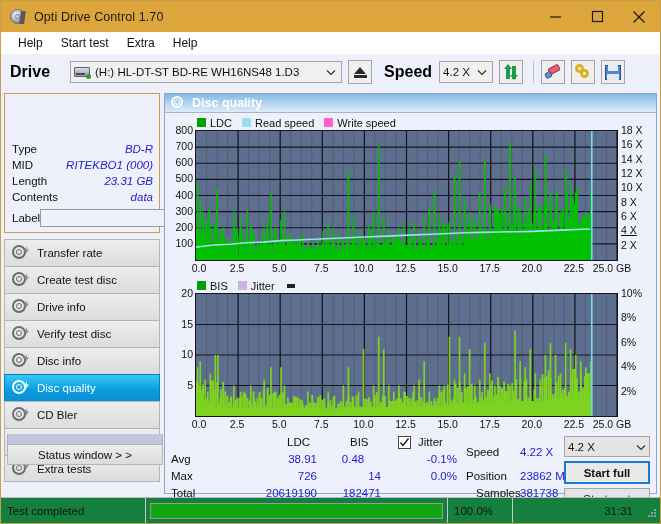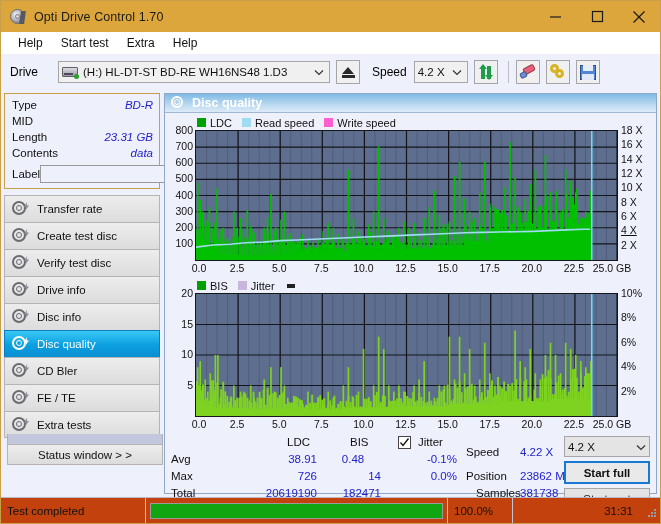--- a/index.html
+++ b/index.html
@@ -60,21 +60,21 @@
   }
   .menu-item { padding: 2px 9px; cursor: default; }
 
   
   .toolbar {
     position: absolute; top: 53px; left: 0; right: 0; height: 36px;
     background: #eef0fb;
     display: flex; align-items: center; padding-left: 9px;
     font-size: 11.5px; color: #000;
   }
-  .tb-label { font-weight: normal; font-size: 12px; color: #000; }
+  .tb-label { font-weight: bold; font-size: 16px; color: #000; }
   .combo {
     height: 22px; background: #f0f0f0; border: 1px solid #a6a6a6;
     display: flex; align-items: center; font-size: 11.5px; color: #111;
     padding: 0 2px 0 3px;
   }
   .combo .cb-text { flex: 1; white-space: nowrap; overflow: hidden; }
   .combo .chev { width: 16px; display: flex; align-items: center; justify-content: center; color:#333; }
   .drive-combo { width: 272px; margin-left: 20px; }
   .drive-ico {
     width: 17px; height: 14px; margin-right: 4px; position: relative; flex: none;
@@ -159,21 +159,21 @@
   .disc-hdr {
     height: 21px; display: flex; align-items: center;
     border-bottom: 1px solid #c8a04a; padding-left: 7px;
     background: #eef0fb;
   }
   .disc-hdr .t { font-weight: bold; font-size: 11.5px; color: #111; }
   .sq-btn {
     width: 19px; height: 19px; border: 1px solid #a6a6a6; background: #e6e6e6;
     display: flex; align-items: center; justify-content: center; margin-left: auto; margin-right: 2px;
   }
-  .disc-rows { padding: 3px 6px 4px 7px; }
+  .disc-rows { padding: 3px 6px 4px 7px; margin-top: 44px; }
   .drow { display: flex; font-size: 11.5px; line-height: 16px; }
   .drow .k { color: #111; }
   .drow .v { margin-left: auto; color: #2222cc; font-style: italic; }
   .label-row { display: flex; align-items: center; margin-top: 3px; }
   .label-row .k { font-size: 11.5px; color: #111; width: 38px; }
   .label-input {
     flex: 1; height: 18px; background: #eef0fb; border: 1px solid #9a9a9a; margin-right: 4px;
   }
   .cd-btn {
     width: 20px; height: 20px; border: 1px solid #a6a6a6; background: #e6e6e6;
@@ -306,21 +306,21 @@
   }
   .btn-normal {
     position: absolute; width: 86px; height: 21px; border: 1px solid #a6a6a6;
     background: #e4e4e4; display: flex; align-items: center; justify-content: center;
     font-size: 11.5px; color: #111;
   }
 
   
   .statusbar {
     position: absolute; left: 0; right: 0; bottom: 0; height: 26px;
-    background: #c2410c; border-top: 1px solid #b8b8c6;
+    background: #15803d; border-top: 1px solid #b8b8c6;
     display: flex; align-items: center; font-size: 11.5px; color: #111;
   }
   .sb-text { width: 144px; padding-left: 6px; }
   .sb-div { width: 1px; height: 26px; background: #c6c6d2; }
   .sb-prog {
     flex: 1; height: 16px; margin: 0 4px; background: #ffffff; border: 1px solid #9a9a9a;
     position: relative; overflow: hidden;
   }
   .sb-prog .fill { position: absolute; left: 0; top: 0; bottom: 0; background: #12a512; }
   .sb-pct { width: 64px; padding-left: 6px; }
@@ -429,20 +429,21 @@
 
   <div class="sidebar">
     <div class="disc-panel">
       <div class="disc-rows">
         <div class="drow">
           <span class="k">Type</span>
           <span class="v">BD-R</span>
         </div>
         <div class="drow">
           <span class="k">MID</span>
+          <span class="v">RITEKBO1 (000)</span>
         </div>
         <div class="drow">
           <span class="k">Length</span>
           <span class="v">23.31 GB</span>
         </div>
         <div class="drow">
           <span class="k">Contents</span>
           <span class="v">data</span>
         </div>
         <div class="label-row">
@@ -471,29 +472,29 @@
             <div class="spark"></div>
           </div>
         <span>Create test disc</span>
       </div>
       <div class="nav-btn">
         <div class="nav-ico">
             <div class="ring"></div>
             <div class="ring2"></div>
             <div class="spark"></div>
           </div>
-        <span>Verify test disc</span>
+        <span>Drive info</span>
       </div>
       <div class="nav-btn">
         <div class="nav-ico">
             <div class="ring"></div>
             <div class="ring2"></div>
             <div class="spark"></div>
           </div>
-        <span>Drive info</span>
+        <span>Verify test disc</span>
       </div>
       <div class="nav-btn">
         <div class="nav-ico">
             <div class="ring"></div>
             <div class="ring2"></div>
             <div class="spark"></div>
           </div>
         <span>Disc info</span>
       </div>
       <div class="nav-btn sel">

